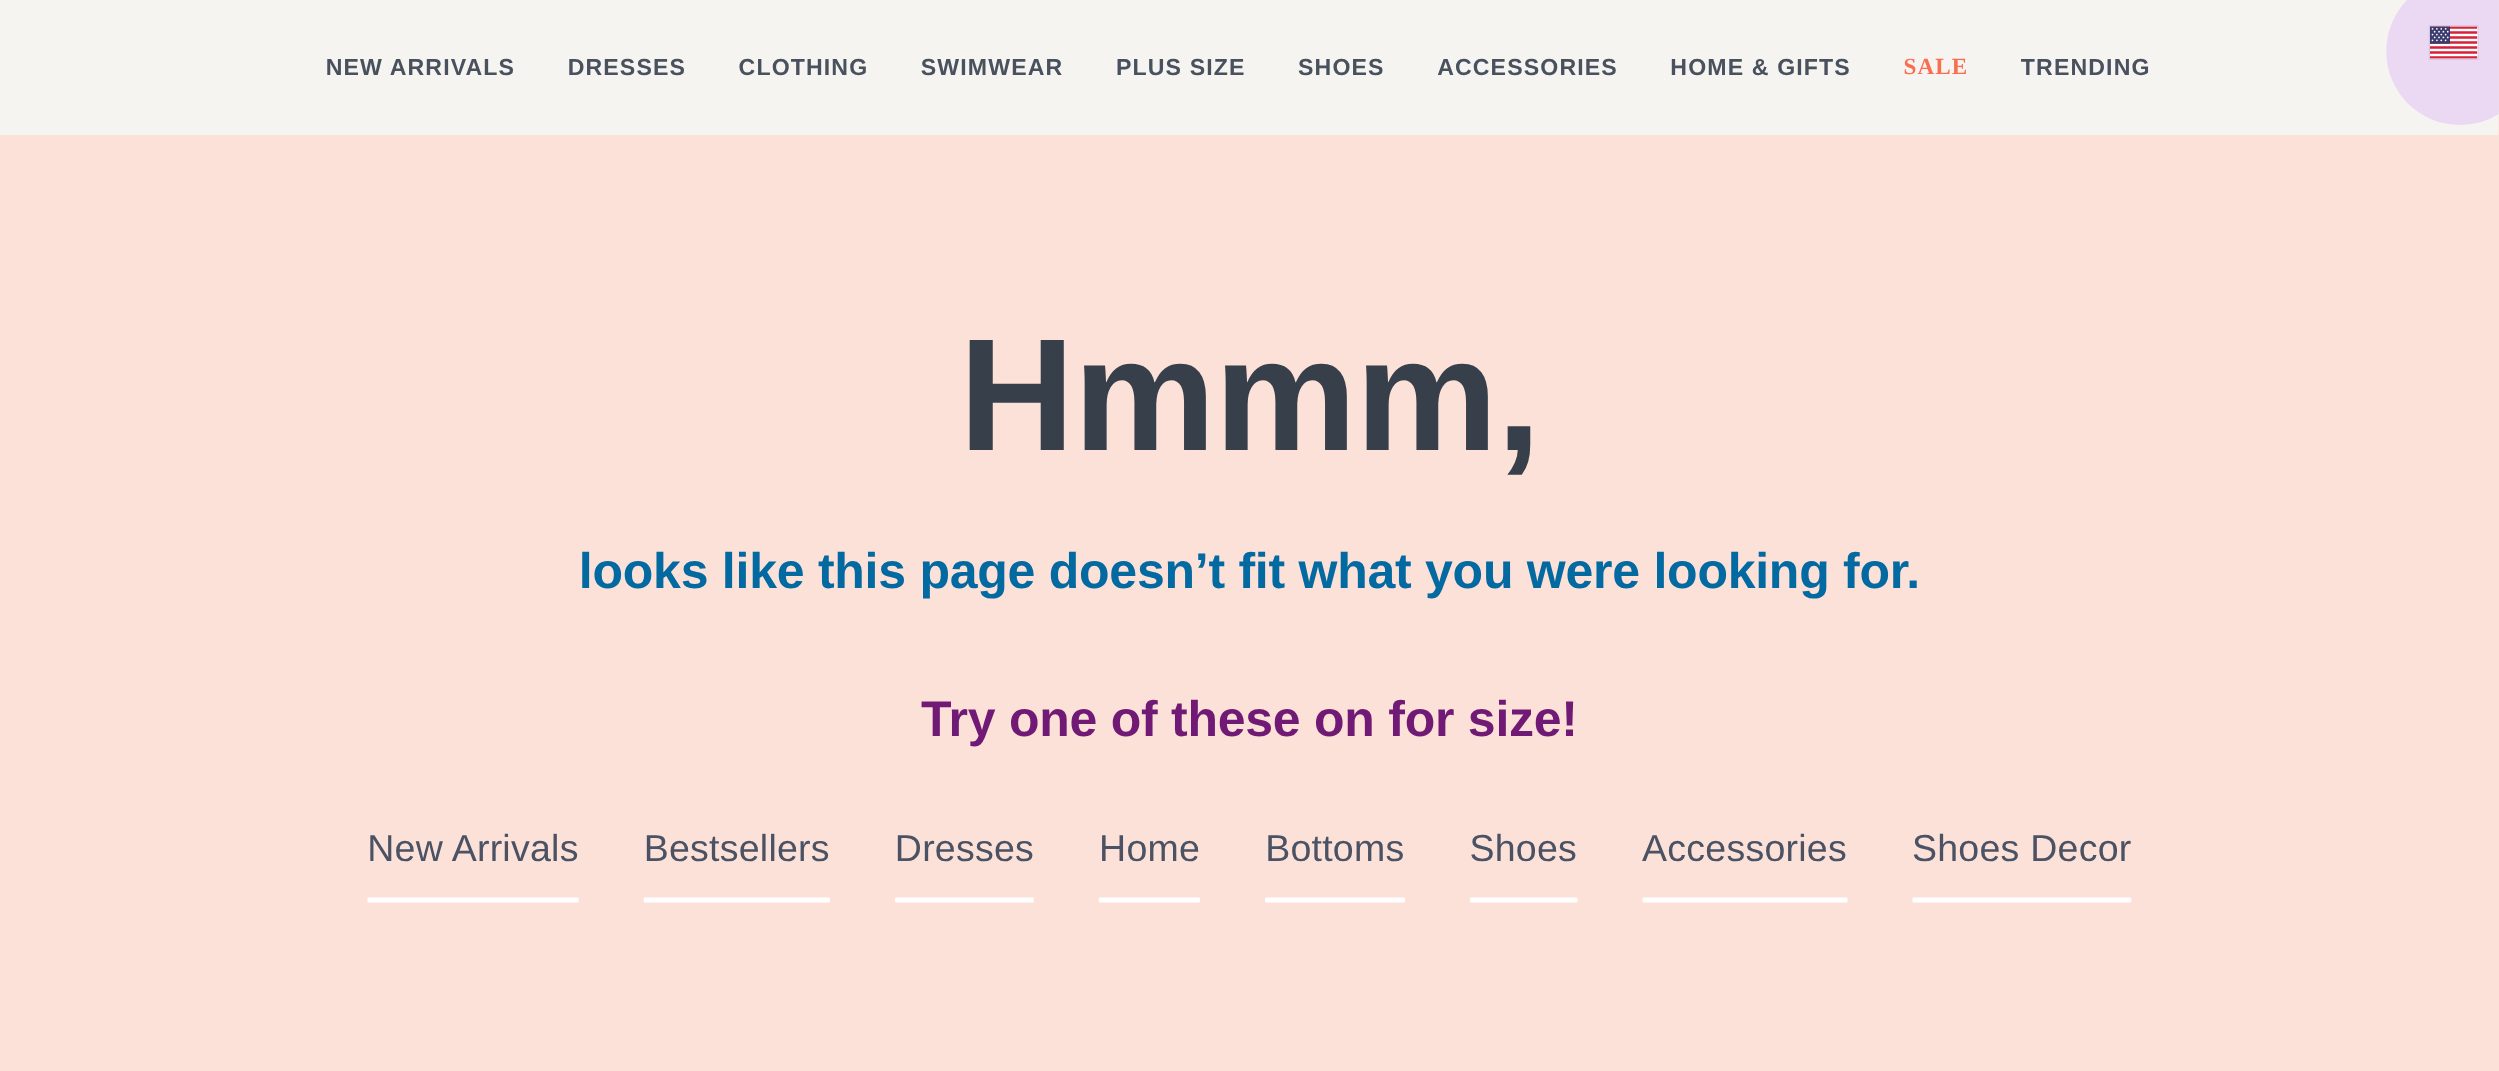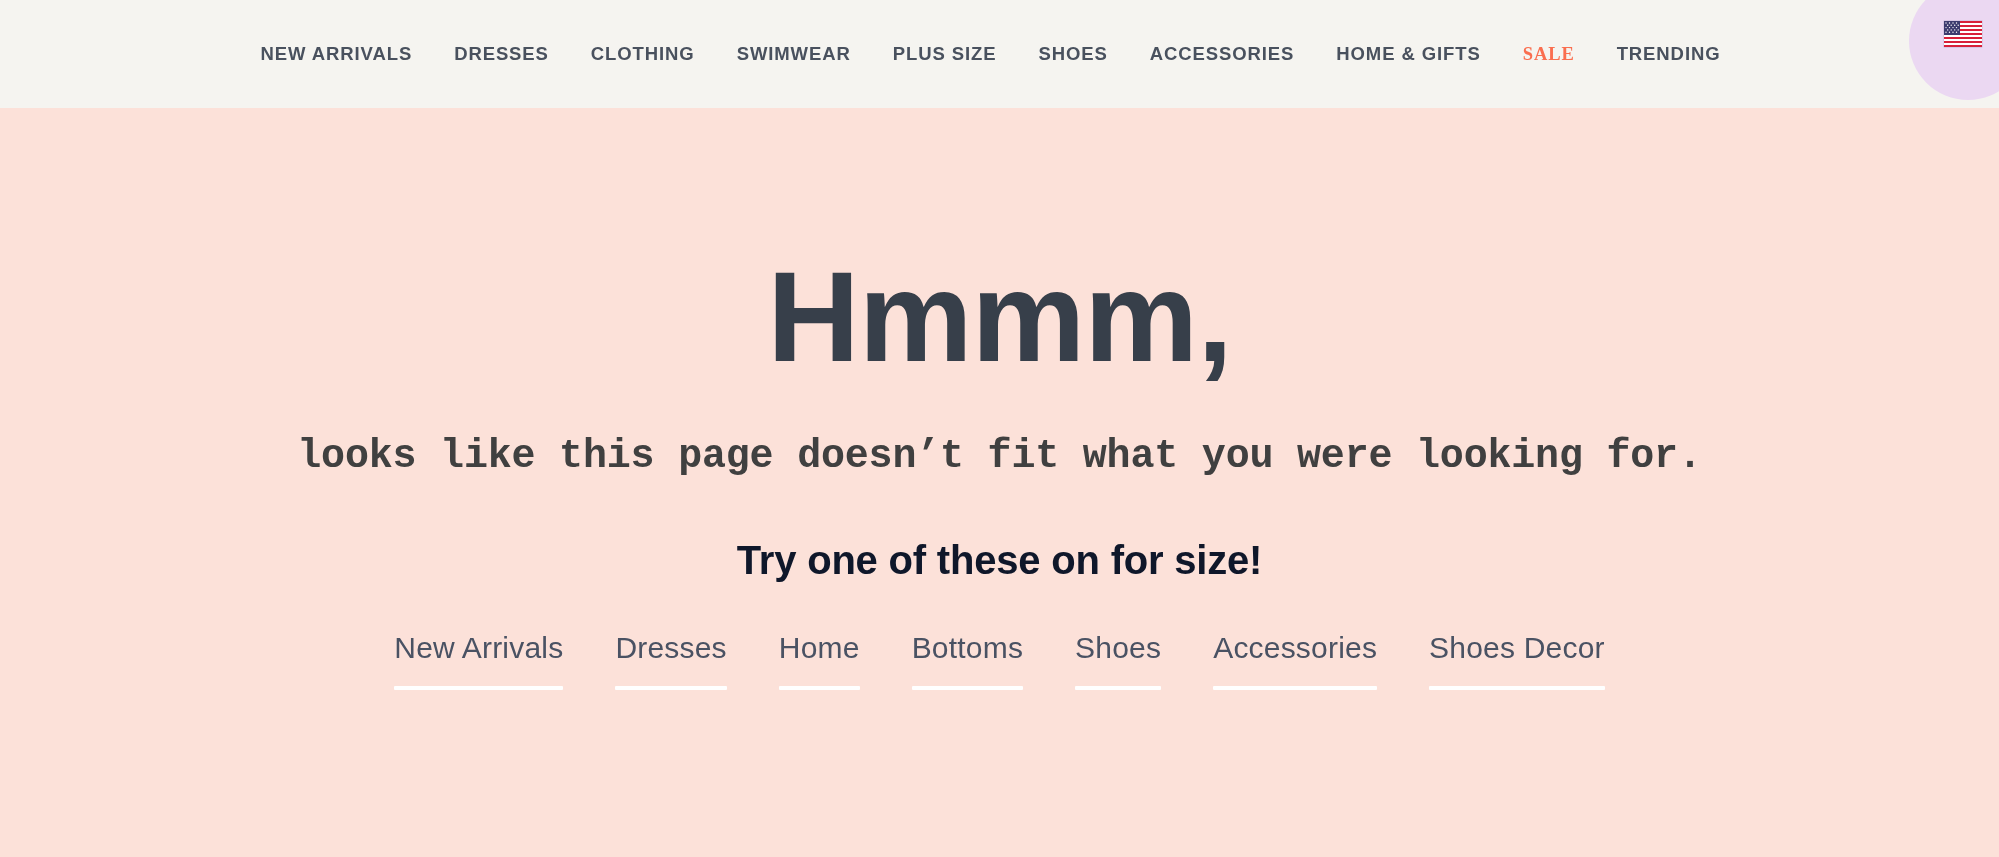--- a/index.html
+++ b/index.html
@@ -108,37 +108,37 @@
     font-size: 128px;
     font-weight: bold;
     line-height: 1;
     letter-spacing: -1px;
     color: #373F4A;
   }
 
   .subline {
     margin: 0;
     padding-top: 52px;
-    font-family: Liberation Mono, monospace;
+    font-family: Liberation Sans, sans-serif;
     font-size: 40px;
     font-weight: bold;
     line-height: 1.2;
     letter-spacing: -0.2px;
-    color: #404040;
+    color: #0369a1;
   }
 
   .prompt {
-    margin: 0;
+    margin: 16px;
     padding-top: 55px;
     font-family: "Liberation Sans", sans-serif;
     font-size: 40px;
     font-weight: bold;
     line-height: 1.2;
     letter-spacing: -0.2px;
-    color: #0f172a;
+    color: #701a75;
   }
 
   .links-row {
     margin: 0;
     padding-top: 48px;
     display: flex;
     align-items: flex-start;
     justify-content: center;
     gap: 0;
   }
@@ -236,20 +236,21 @@
   <div class="main">
 
     <h1 class="headline">Hmmm,</h1>
 
     <p class="subline">looks like this page doesn’t fit what you were looking for.</p>
 
     <p class="prompt">Try one of these on for size!</p>
 
     <div class="links-row" id="links-container">
         <a class="quick-link"><span>New Arrivals</span><span class="ql-underline"></span></a>
+        <a class="quick-link"><span>Bestsellers</span><span class="ql-underline"></span></a>
         <a class="quick-link"><span>Dresses</span><span class="ql-underline"></span></a>
         <a class="quick-link"><span>Home</span><span class="ql-underline"></span></a>
         <a class="quick-link"><span>Bottoms</span><span class="ql-underline"></span></a>
         <a class="quick-link"><span>Shoes</span><span class="ql-underline"></span></a>
         <a class="quick-link"><span>Accessories</span><span class="ql-underline"></span></a>
         <a class="quick-link"><span>Shoes Decor</span><span class="ql-underline"></span></a>
       </div>
 
     <div class="bottom-strip"></div>
   </div>

